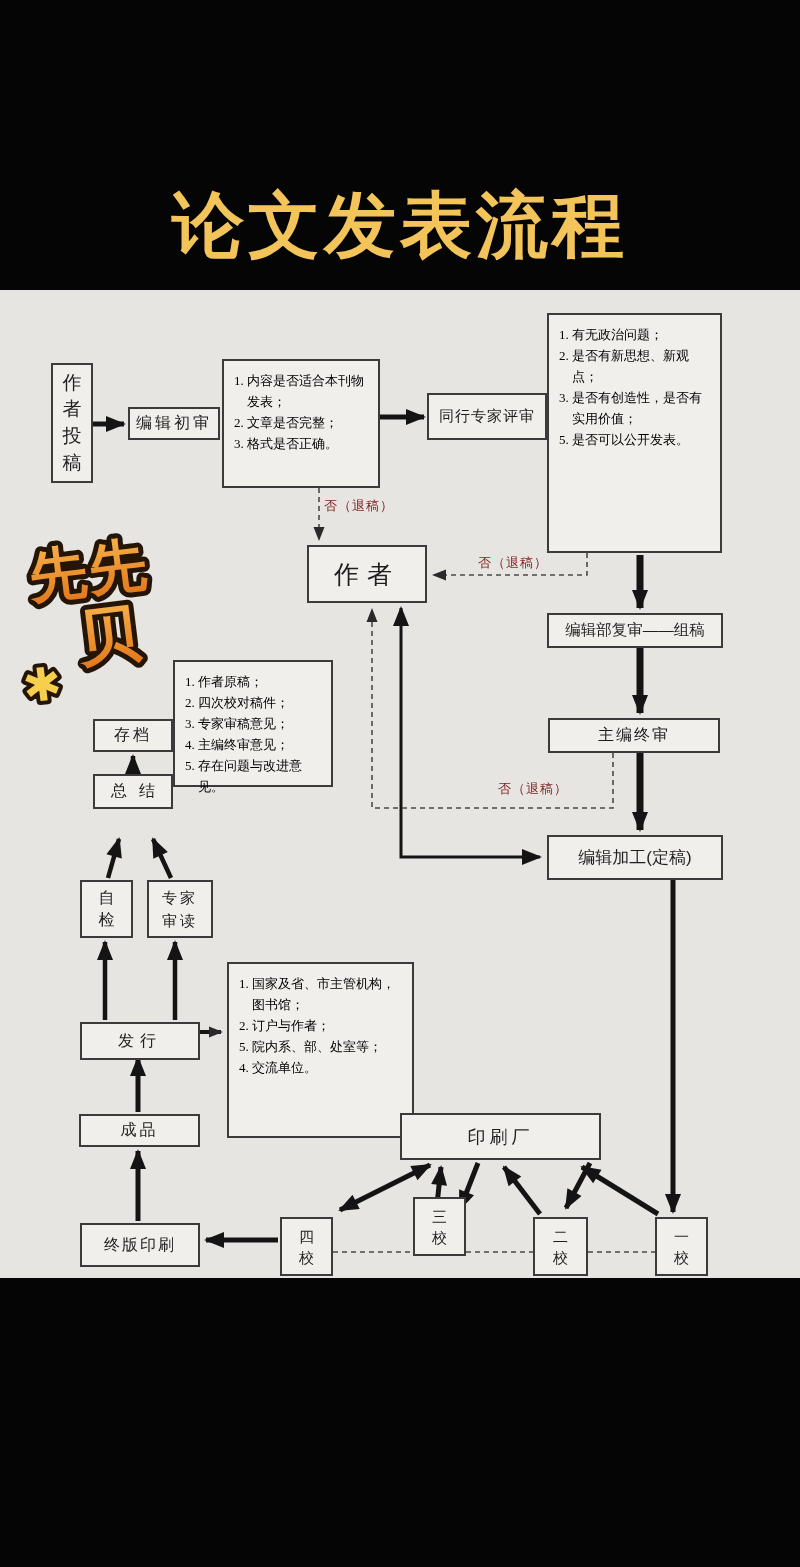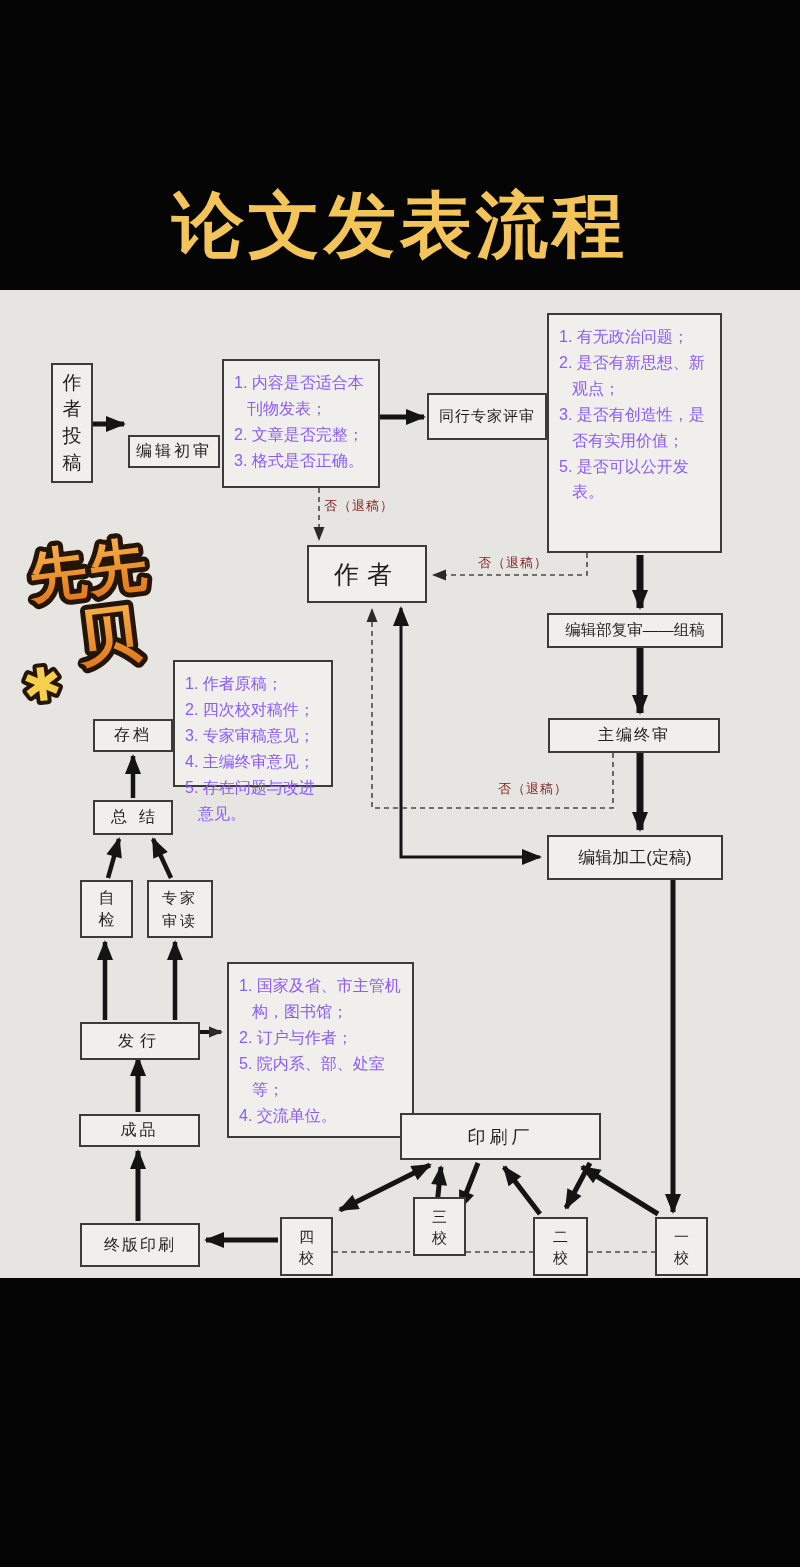--- a/index.html
+++ b/index.html
@@ -17,21 +17,21 @@
   }
   .wires{position:absolute;left:0;top:0;}
   .box{
     position:absolute;box-sizing:border-box;border:2px solid #3b3b3b;background:#f0efec;
     color:#1f1f1f;display:flex;align-items:center;justify-content:center;text-align:center;
   }
   .note{
     flex-direction:column;align-items:stretch;justify-content:flex-start;
     padding:9px 6px 6px 10px;text-align:left;
   }
-  .ni{font-size:16px;line-height:1.62;padding-left:13px;text-indent:-13px;color:#8b5cf6;}
+  .ni{font-size:13px;line-height:1.62;padding-left:13px;text-indent:-13px;color:#000000;font-family:Liberation Serif, serif;}
   .vt{width:1.15em;word-break:break-all;line-height:1.4;display:inline-block;}
   .v2{width:2.45em;word-break:break-all;line-height:1.55;letter-spacing:3px;display:inline-block;}
   .rej{position:absolute;font-size:13px;color:#7f1d1d;letter-spacing:1px;white-space:nowrap;}
   .sticker{position:absolute;left:4px;top:228px;}
 </style>
 </head>
 <body>
 
 <div class="title">论文发表流程</div>
 
@@ -84,21 +84,21 @@
       <line x1="333" y1="962" x2="413" y2="962"></line>
       <line x1="466" y1="962" x2="533" y2="962"></line>
       <line x1="588" y1="962" x2="655" y2="962"></line>
     </g>
   </svg>
 
   <div class="box" style="left:51px;top:73px;width:42px;height:120px;font-size:19px;">
     <span class="vt">作者投稿</span>
   </div>
 
-  <div class="box" style="left:128px;top:117px;width:92px;height:33px;font-size:16px;letter-spacing:3px;margin-top:28px;">
+  <div class="box" style="left:128px;top:117px;width:92px;height:33px;font-size:16px;letter-spacing:3px;">
     <span>编辑初审</span>
   </div>
 
   <div class="box note" style="left:222px;top:69px;width:158px;height:129px;">
     <div class="ni">1. 内容是否适合本刊物发表；</div>
     <div class="ni">2. 文章是否完整；</div>
     <div class="ni">3. 格式是否正确。</div>
   </div>
 
   <div class="box" style="left:427px;top:103px;width:120px;height:47px;font-size:15px;letter-spacing:1px;">
@@ -133,21 +133,21 @@
   </div>
 
   <div class="box note" style="left:173px;top:370px;width:160px;height:127px;">
     <div class="ni">1. 作者原稿；</div>
     <div class="ni">2. 四次校对稿件；</div>
     <div class="ni">3. 专家审稿意见；</div>
     <div class="ni">4. 主编终审意见；</div>
     <div class="ni">5. 存在问题与改进意见。</div>
   </div>
 
-  <div class="box" style="left:93px;top:510px;width:80px;height:35px;font-size:16px;letter-spacing:12px;padding-left:12px;">
+  <div class="box" style="left:93px;top:484px;width:80px;height:35px;font-size:16px;letter-spacing:12px;padding-left:12px;">
     <span>总结</span>
   </div>
 
   <div class="box" style="left:80px;top:590px;width:53px;height:58px;font-size:16px;">
     <span class="vt">自检</span>
   </div>
 
   <div class="box" style="left:147px;top:590px;width:66px;height:58px;font-size:15px;">
     <span class="v2">专家审读</span>
   </div>

